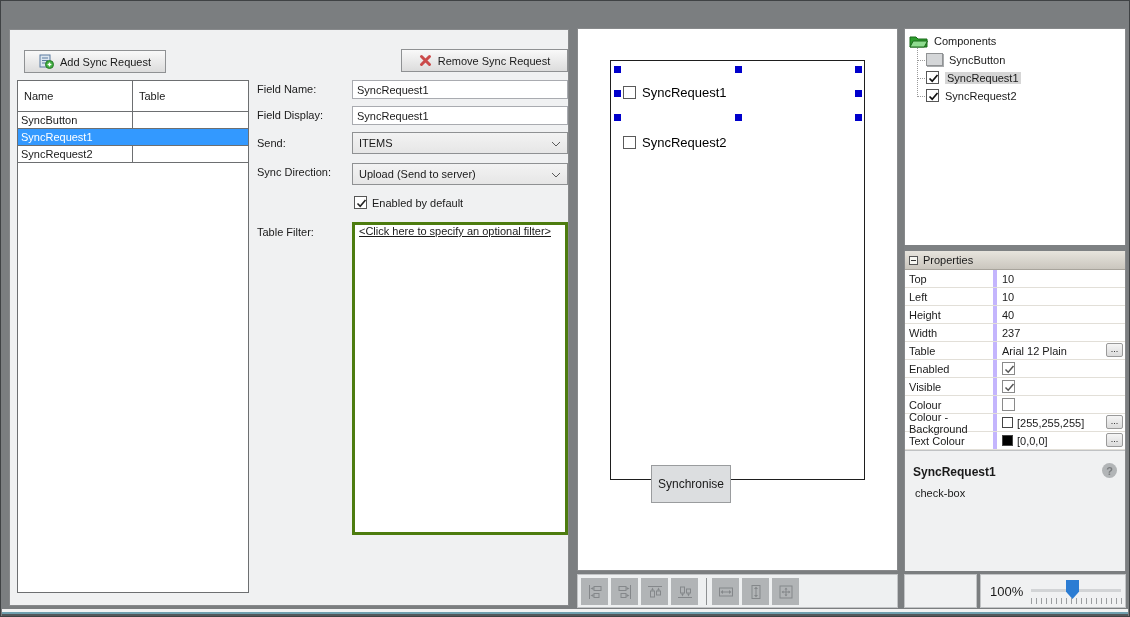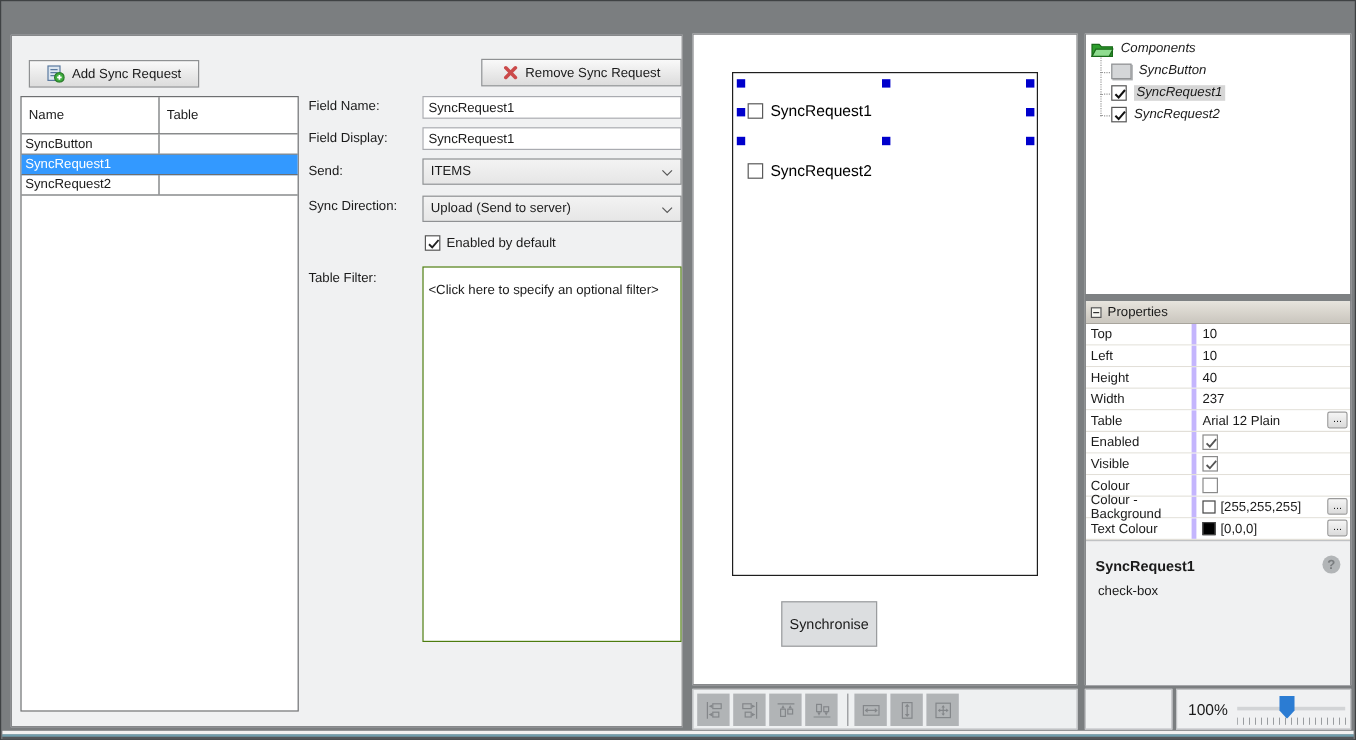--- a/index.html
+++ b/index.html
@@ -52,48 +52,48 @@
   .th { display:flex; align-items:center; padding-left:6px; }
   .th:first-child { width:115px; border-right:1px solid #6d6f71; }
   .tr { display:flex; height:17px; border-bottom:1px solid #6d6f71; }
   .td { display:flex; align-items:center; padding-left:3px; }
   .td:first-child { width:115px; border-right:1px solid #6d6f71; }
   .tr.sel { background:#3399ff; color:#fff; }
   .tr.sel .td:first-child { border-right-color:transparent; }
 
   .flabel { position:absolute; left:247px; }
   #ta-filter { position:absolute; left:342px; top:192px; width:216px; height:313px;
-               background:#fff; border:1px solid #4d7c0f; padding:13px 4px; }
+               background:#fff; border:3px solid #4d7c0f; padding:0 4px;text-decoration:underline; }
 
   
   #canvas-panel { position:absolute; left:576px; top:27px; width:321px; height:543px;
                   background:#fff; border:1px solid #87898b; }
   #dlg { position:absolute; left:32px; top:31px; width:255px; height:420px;
          border:1px solid #1e1e1e; background:#fff; }
   .handle { position:absolute; width:7px; height:7px; background:#0000cc; }
   .cv-cb { position:absolute; display:flex; align-items:center; gap:6px; }
   .cv-box { width:13px; height:13px; border:1px solid #5a5a5a; background:#fff; }
   .cv-label { font-size:13px; color:#000; }
   #sync-btn { position:absolute; left:40px; top:404px; width:80px; height:38px;
-              background:#dcdee0; border:1px solid #9a9c9e; font-size:12px;margin-top:36px; }
+              background:#dcdee0; border:1px solid #9a9c9e; font-size:12px; }
 
   
   #align-toolbar { position:absolute; left:576px; top:573px; width:321px; height:34px;
                    background:#eef0f1; border:1px solid #c2c4c6; }
   .abtn { position:absolute; top:3px; width:27px; height:27px; background:#b1b4b6;
           display:flex; align-items:center; justify-content:center; }
   .abtn svg { stroke:#84878a; fill:none; stroke-width:1; }
   .abtn svg polygon { fill:#84878a; stroke:none; }
   .asep { position:absolute; left:128px; top:3px; width:1px; height:27px; background:#8e9193; }
 
   
   #right-panel { position:absolute; left:903px; top:27px; width:222px; height:543px;
                  background:#fff; border:1px solid #87898b; }
   #tree { position:absolute; left:0; top:0; width:100%; height:216px; background:#fff; }
-  .tree-row { position:absolute; display:flex; gap:6px;font-style:italic; }
+  .tree-row { position:absolute; display:flex; align-items:center; gap:6px; }
   .tree-btn-ic { width:17px; height:13px; background:#d4d6d8; border:1px solid #909294;
                  box-shadow:1px 1px 0 #a8abad; }
   .dotv { position:absolute; left:12px; border-left:1px dotted #9a9a9a; }
   .doth { position:absolute; left:12px; width:8px; border-top:1px dotted #9a9a9a; }
   .tree-sel { background:#d6d6d6; padding:0 2px; }
 
   #tree-splitter { position:absolute; left:-1px; top:216px; width:222px; height:6px; background:#7e8183; }
 
   #props { position:absolute; left:0; top:222px; width:100%; }
   #props-header { height:19px; background:linear-gradient(#e7e4dd,#cac6be); border-bottom:1px solid #a8a49c;

